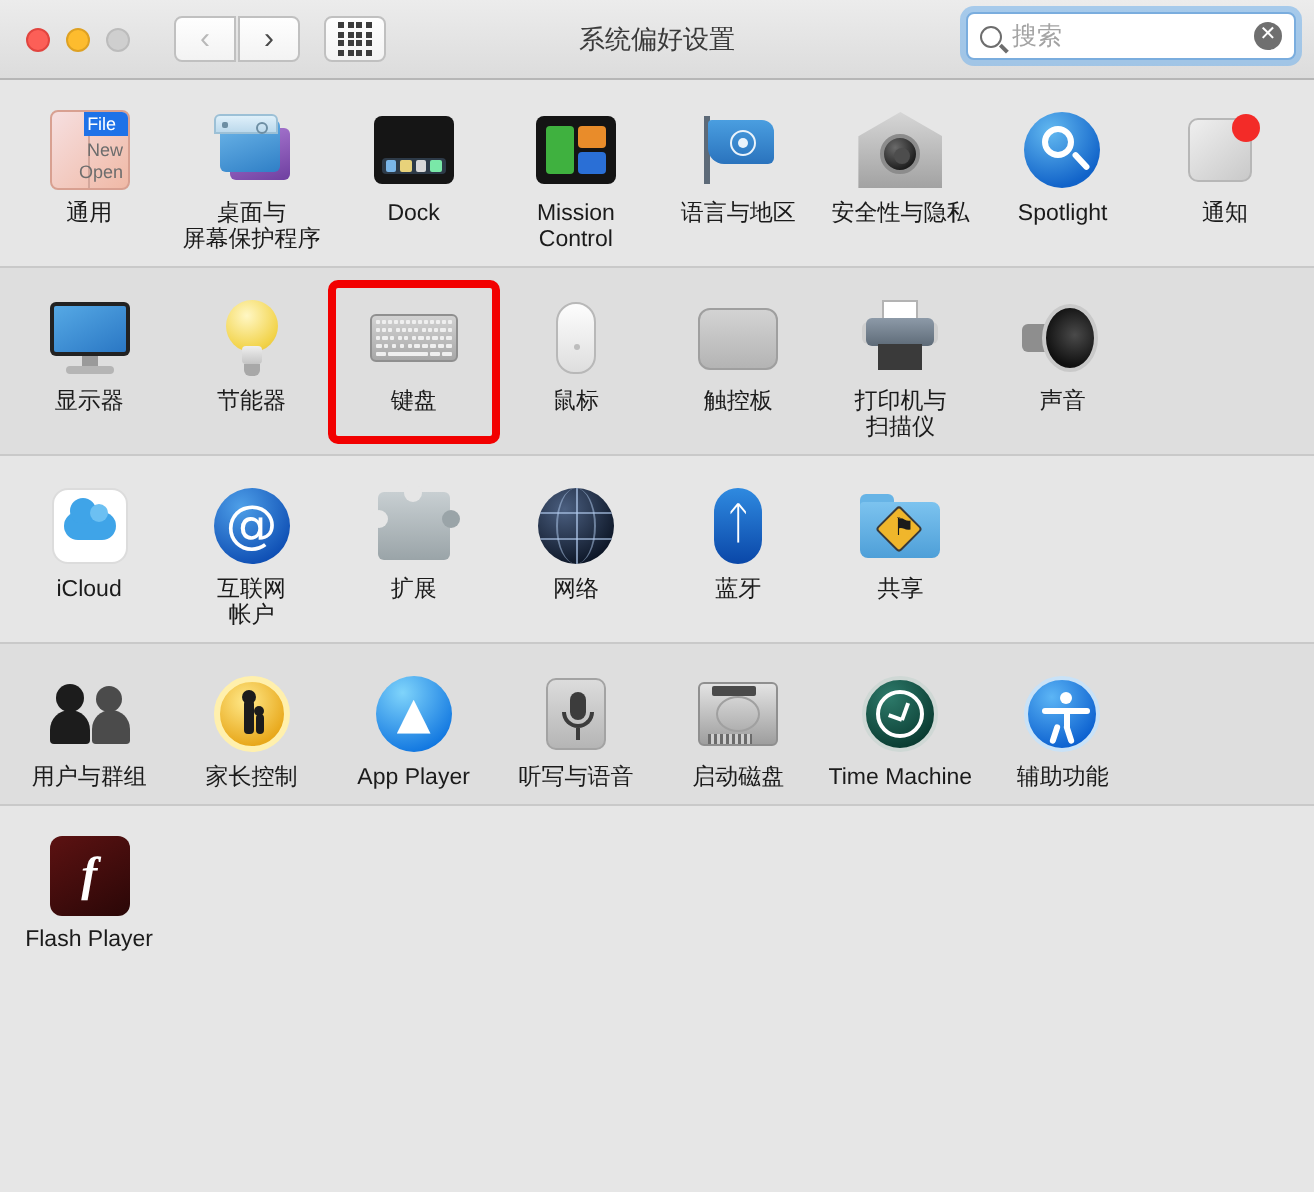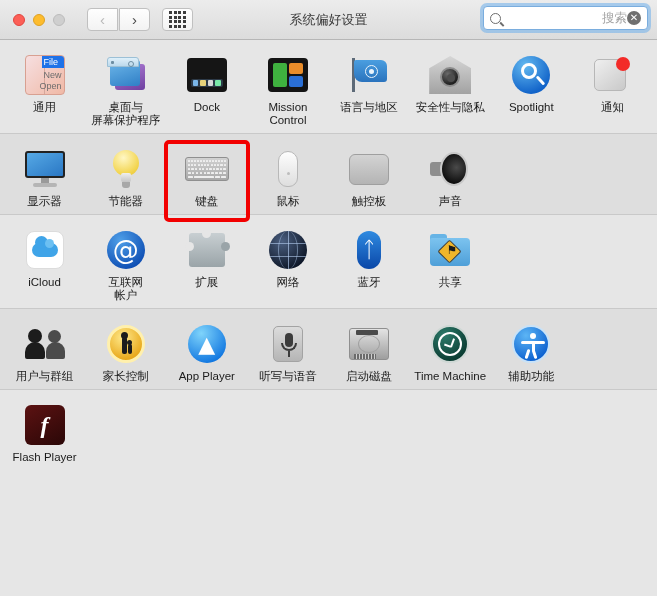--- a/index.html
+++ b/index.html
@@ -115,21 +115,20 @@
   }
   #search-input {
     border: none;
     outline: none;
     font-family: inherit;
     font-size: 12.5px;
     color: #2b2b2b;
     background: transparent;
     flex: 1 1 auto;
     width: 100%;
-    text-align: right;
   }
   #search-input::placeholder { color: #a3a3a3; }
   #search-clear {
     width: 14px; height: 14px;
     border-radius: 50%;
     background: #6f6f6f;
     color: #fff;
     font-size: 10px;
     line-height: 14px;
     text-align: center;
@@ -747,20 +746,33 @@
         <div class="pref-label">鼠标</div>
       </div>
 
       <div class="pref-item">
         <div class="icon-box">
           <div class="ic-track"></div>
         </div>
         <div class="pref-label">触控板</div>
       </div>
 
+      <div class="pref-item">
+        <div class="icon-box">
+          <div class="ic-print">
+              <span class="paper"></span>
+              <span class="lcap"></span>
+              <span class="rcap"></span>
+              <span class="body"></span>
+              <span class="out"></span>
+            </div>
+        </div>
+        <div class="pref-label">打印机与
+扫描仪</div>
+      </div>
 
       <div class="pref-item">
         <div class="icon-box">
           <div class="ic-sound">
               <span class="stem"></span>
               <span class="cone"></span>
             </div>
         </div>
         <div class="pref-label">声音</div>
       </div>

